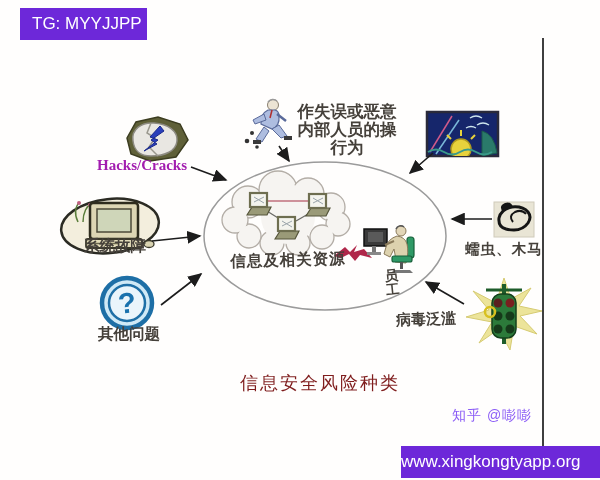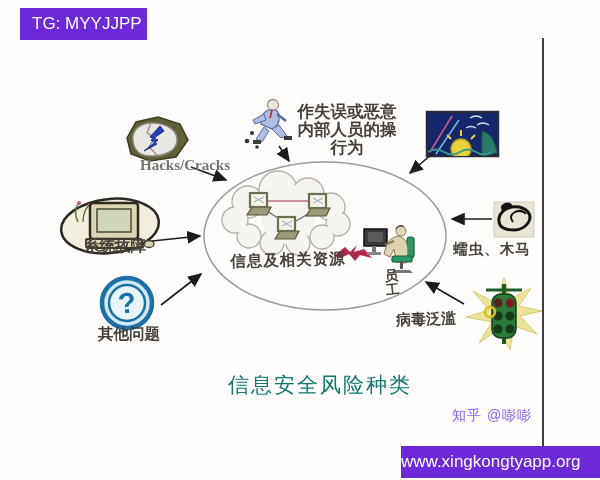--- a/index.html
+++ b/index.html
@@ -2,23 +2,23 @@
 <html><head>
 <meta charset="utf-8">
 <style>
   html,body{margin:0;padding:0;background:#fff;}
   .canvas{position:relative;width:600px;height:480px;background:#fffefd;overflow:hidden;
           font-family:"Liberation Sans",sans-serif;}
   .abs{position:absolute;}
   .banner{background:#6d28d9;color:#fff;font-size:17px;line-height:32px;margin-left:16px;}
   .label{font-weight:bold;color:#45403a;text-align:center;}
   .svg-layer{position:absolute;left:0;top:0;}
-  .title{font-size:21px;letter-spacing:2px;color:#0f766e;text-align:center;font-weight:500;}
+  .title{font-size:18px;letter-spacing:2px;color:#7f1d1d;text-align:center;font-weight:500;}
   .watermark{color:#8b5cf6;font-size:14px;letter-spacing:1px;}
-  .serif-label{font-family:"Liberation Serif",serif;font-weight:bold;color:#737373;text-align:center;margin-left:43px;}
+  .serif-label{font-family:"Liberation Serif",serif;font-weight:bold;color:#a21caf;text-align:center;}
   .vtext span{display:block;line-height:14px;}
 </style>
 </head>
 <body>
 
 <div class="canvas">
 
   <svg class="svg-layer" width="600" height="480" viewBox="0 0 600 480">
     <defs>
       <marker id="ah" markerWidth="10" markerHeight="8" refX="8" refY="4" orient="auto">
@@ -208,17 +208,17 @@
 
   <div class="abs serif-label" style="left:92px;top:157px;width:100px;font-size:15px;">Hacks/Cracks</div>
 
   <div class="abs label" style="left:74px;top:236px;width:82px;font-size:15.5px;">系统故障</div>
 
   <div class="abs label" style="left:113px;top:287px;width:28px;font-size:29px;color:#1a72ad;line-height:32px;transform:rotate(-5deg);">?</div>
 
   <div class="abs label" style="left:93px;top:324px;width:72px;font-size:15.5px;">其他问题</div>
 
 
-  <div class="abs label" style="left:448px;top:240px;width:88px;font-size:14.5px;letter-spacing:1px;">蠕虫、木马</div>
+  <div class="abs label" style="left:460px;top:240px;width:88px;font-size:14.5px;letter-spacing:1px;">蠕虫、木马</div>
 
   <div class="abs label" style="left:391px;top:310px;width:70px;font-size:15px;transform:rotate(-2deg);">病毒泛滥</div>
 
 </div>
 
 </body></html>

